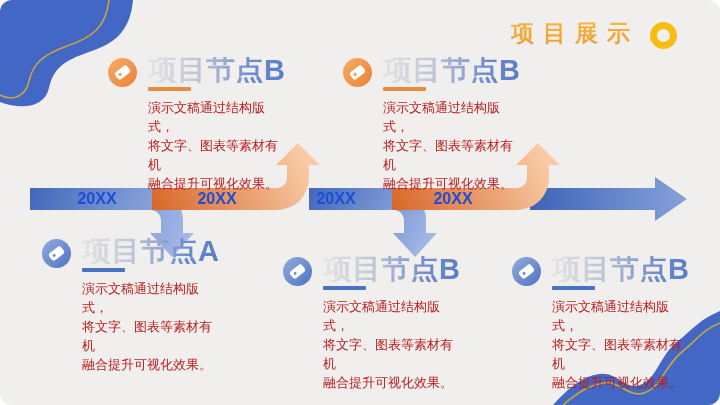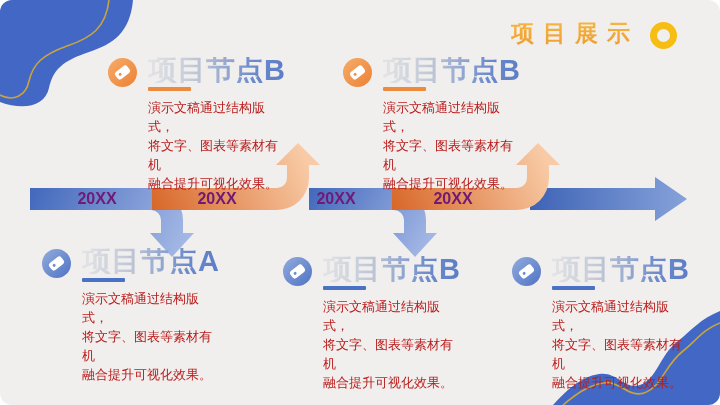--- a/index.html
+++ b/index.html
@@ -7,21 +7,21 @@
   .decor{position:absolute;left:0;top:0;width:720px;height:405px;display:block;}
 
   
   .header{position:absolute;top:18px;right:43px;display:flex;align-items:flex-end;gap:11px;}
   .header-title{font-size:23px;font-weight:bold;letter-spacing:9px;color:#F0A236;
     background:linear-gradient(180deg,#F6B944,#EE9A2E);-webkit-background-clip:text;background-clip:text;}
   @supports (-webkit-background-clip:text){ .header-title{-webkit-text-fill-color:transparent;} }
   .header-ring{width:13px;height:13px;border:7px solid #F6BE15;border-radius:50%;}
 
   
-  .year{position:absolute;transform:translate(-50%,-50%);color:#701a75;font-weight:bold;font-size:16px;}
+  .year{position:absolute;transform:translate(-50%,-50%);color:#1d4ed8;font-weight:bold;font-size:16px;}
 
   
   .node{position:absolute;width:180px;}
   .node-icon{position:absolute;left:0;top:1px;width:29px;height:29px;border-radius:50%;}
   .node.blue  .node-icon{background:linear-gradient(135deg,#93ACDE,#4E73C3);}
   .node.orange .node-icon{background:linear-gradient(135deg,#F6AC68,#EC8136);}
   .tag{position:absolute;left:7px;top:10px;width:15px;height:9px;border-radius:3px;background:#ffffff;transform:rotate(-38deg);}
   .tag::before{content:"";position:absolute;left:2.5px;top:3px;width:3px;height:3px;border-radius:50%;}
   .node.blue  .tag::before{background:#6A8DD3;}
   .node.orange .tag::before{background:#EF9049;}
@@ -116,21 +116,21 @@
       <div class="node-title">项目节点B</div>
       <div class="underline"></div>
       <div class="node-body">
         <div>演示文稿通过结构版式，</div>
           <div>将文字、图表等素材有机</div>
           <div>融合提升可视化效果。</div>
       </div>
     </div>
   </div>
 
-  <div class="node blue" style="left:42px;top:248px">
+  <div class="node blue" style="left:42px;top:238px">
     <div class="node-icon">
         <div class="tag"></div>
       </div>
     <div class="node-content">
       <div class="node-title">项目节点A</div>
       <div class="underline"></div>
       <div class="node-body">
         <div>演示文稿通过结构版式，</div>
           <div>将文字、图表等素材有机</div>
           <div>融合提升可视化效果。</div>

